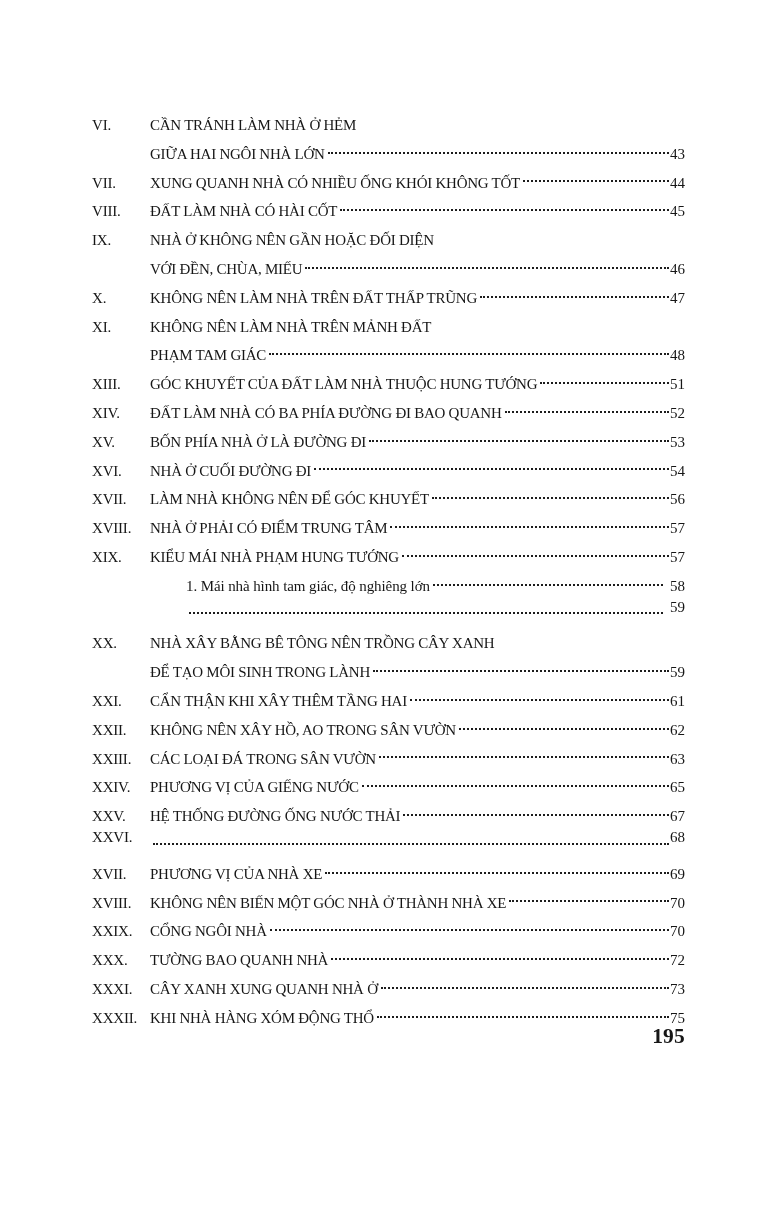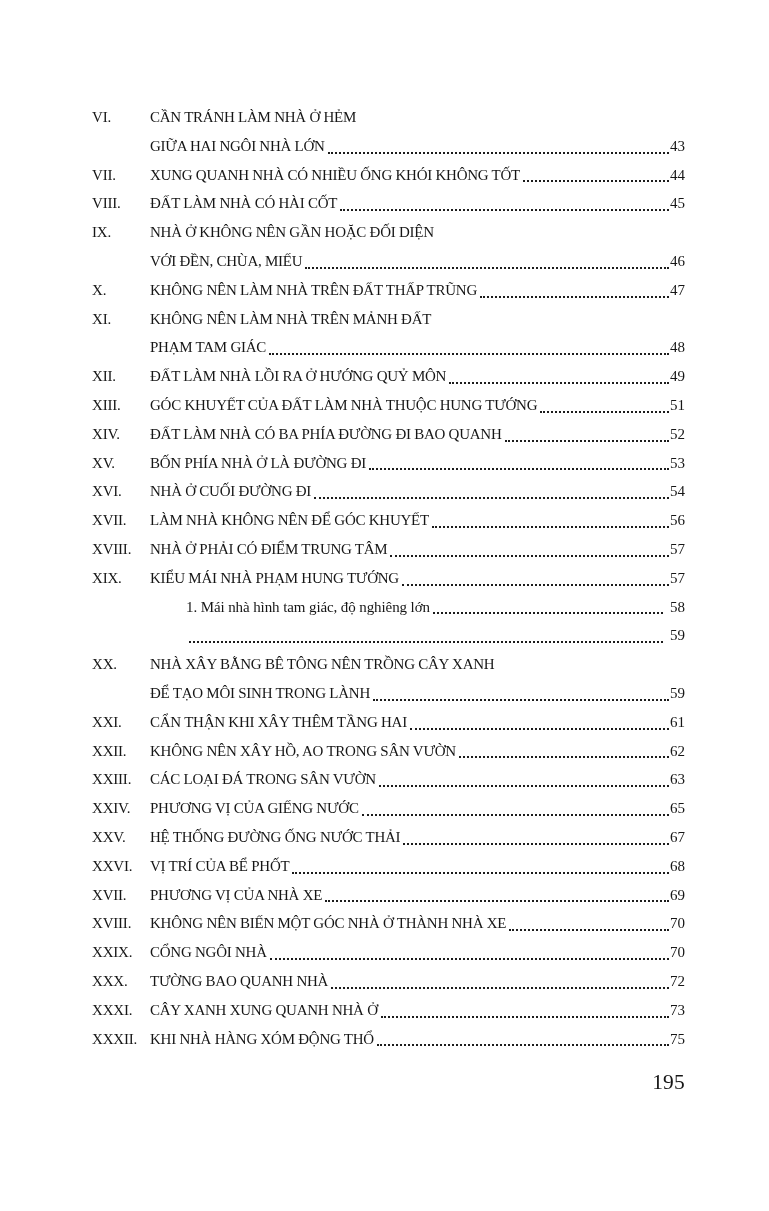--- a/index.html
+++ b/index.html
@@ -23,39 +23,41 @@
     font-size: 15px;
   }
   .num {
     flex: 0 0 auto;
     min-width: 58px;
     letter-spacing: -0.2px;
   }
   .ttl {
     flex: 0 0 auto;
     letter-spacing: -0.25px;
+    margin-top: 8px;
   }
   .subspace { flex: 0 0 94px; }
   .sub-ttl { letter-spacing: -0.1px; }
   .leader {
     flex: 1 1 auto;
     min-width: 4px;
     align-self: flex-end;
     height: 0;
     border-bottom: 2px dotted #1c1c1c;
     margin: 0 1px 7px 3px;
   }
   .line.sub .leader { margin-right: 7px; }
   .pg { flex: 0 0 auto; }
   .folio {
     position: absolute;
-    top: 1070px;
+    top: 1024px;
     right: 84px;
     font-size: 21.5px;
     letter-spacing: 0.2px;
+    font-weight: bold;
   }
 </style>
 </head>
 <body>
 
 <div class="toc">
     <div class="line">
       <span class="num">VI.</span>
       <span class="ttl">CẦN TRÁNH LÀM NHÀ Ở HẺM</span>
     </div>
@@ -97,26 +99,20 @@
       <span class="num">XI.</span>
       <span class="ttl">KHÔNG NÊN LÀM NHÀ  TRÊN MẢNH ĐẤT</span>
     </div>
     <div class="line">
       <span class="num"></span>
       <span class="ttl">PHẠM TAM GIÁC</span>
       <span class="leader"></span>
       <span class="pg">48</span>
     </div>
     <div class="line">
-      <span class="num">XII.</span>
-      <span class="ttl">ĐẤT LÀM NHÀ LỒI RA Ở HƯỚNG QUỶ MÔN</span>
-      <span class="leader"></span>
-      <span class="pg">49</span>
-    </div>
-    <div class="line">
       <span class="num">XIII.</span>
       <span class="ttl">GÓC KHUYẾT CỦA ĐẤT LÀM NHÀ THUỘC HUNG TƯỚNG</span>
       <span class="leader"></span>
       <span class="pg">51</span>
     </div>
     <div class="line">
       <span class="num">XIV.</span>
       <span class="ttl">ĐẤT LÀM NHÀ  CÓ BA PHÍA ĐƯỜNG ĐI BAO QUANH</span>
       <span class="leader"></span>
       <span class="pg">52</span>
@@ -197,21 +193,20 @@
       <span class="pg">65</span>
     </div>
     <div class="line">
       <span class="num">XXV.</span>
       <span class="ttl">HỆ THỐNG ĐƯỜNG ỐNG NƯỚC THẢI</span>
       <span class="leader"></span>
       <span class="pg">67</span>
     </div>
     <div class="line">
       <span class="num">XXVI.</span>
-      <span class="ttl">VỊ TRÍ CỦA BỂ PHỐT</span>
       <span class="leader"></span>
       <span class="pg">68</span>
     </div>
     <div class="line">
       <span class="num">XVII.</span>
       <span class="ttl">PHƯƠNG VỊ CỦA NHÀ XE</span>
       <span class="leader"></span>
       <span class="pg">69</span>
     </div>
     <div class="line">

